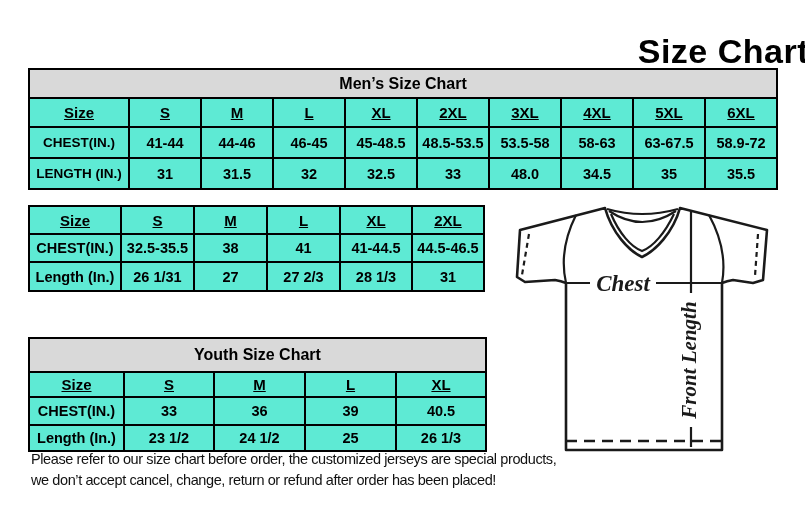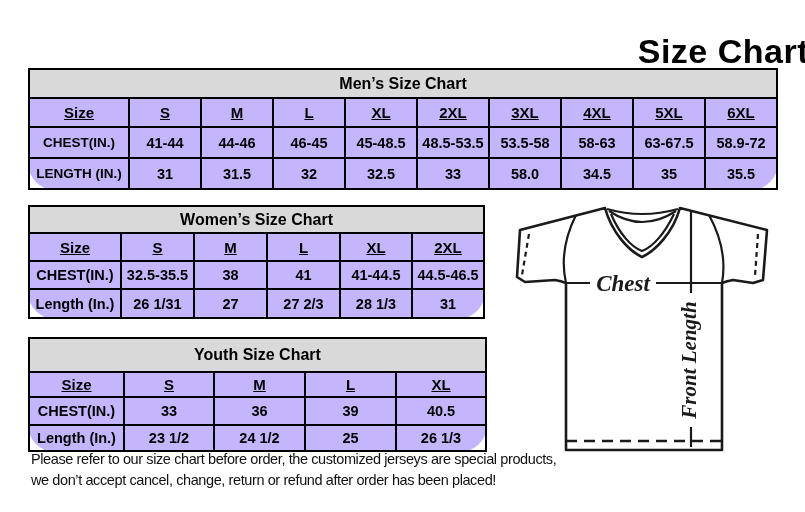--- a/index.html
+++ b/index.html
@@ -7,22 +7,21 @@
     position:relative; width:805px; height:512px; background:#ffffff;
     font-family:"Liberation Sans", sans-serif; color:#000; overflow:hidden;
   }
   .page-title {
     position:absolute; left:0; top:16px; width:793px; margin:16px;
     text-align:right; font-size:34px; font-weight:bold; color:#000;
     font-family:"Liberation Sans", sans-serif; letter-spacing:0.5px;
   }
   table.size-table {
     position:absolute; border-collapse:collapse; table-layout:fixed;
-    background:#c4b5fd;
-    border-radius:27px;
+    background:#5eead4;
   }
   table.size-table td, table.size-table th {
     border:2px solid #000; text-align:center; vertical-align:middle;
     font-weight:bold; padding:0; color:#000; overflow:hidden;
   }
   th.section-header { background:#d9d9d9; font-size:16px; }
   td.size-cell  { font-size:15px;text-decoration:underline; }
   td.value-cell { font-size:14.5px; }
   td.row-label  { font-size:13.5px;margin-left:23px; }
   table.womens td.row-label, table.youth td.row-label { font-size:14.5px; }
@@ -97,41 +96,38 @@
       <td class="value-cell">63-67.5</td>
       <td class="value-cell">58.9-72</td>
     </tr>
     <tr style="height:31px">
       <td class="row-label">LENGTH (IN.)</td>
       <td class="value-cell">31</td>
       <td class="value-cell">31.5</td>
       <td class="value-cell">32</td>
       <td class="value-cell">32.5</td>
       <td class="value-cell">33</td>
-      <td class="value-cell">58.0</td>
+      <td class="value-cell">48.0</td>
       <td class="value-cell">34.5</td>
       <td class="value-cell">35</td>
       <td class="value-cell">35.5</td>
     </tr>
   </tbody>
     </table>
 
   <table class="size-table womens">
     <colgroup>
       <col style="width:92px">
         <col style="width:73px">
         <col style="width:73px">
       <col style="width:73px">
         <col style="width:72px">
         <col style="width:72px">
     </colgroup>
     <tbody>
-        <tr style="height:27px">
-      <th class="section-header" colspan="6">Women’s Size Chart</th>
-    </tr>
     <tr style="height:28px">
       <td class="size-cell">Size</td>
       <td class="size-cell">S</td>
       <td class="size-cell">M</td>
       <td class="size-cell">L</td>
       <td class="size-cell">XL</td>
       <td class="size-cell">2XL</td>
     </tr>
     <tr style="height:28px">
       <td class="row-label">CHEST(IN.)</td>

